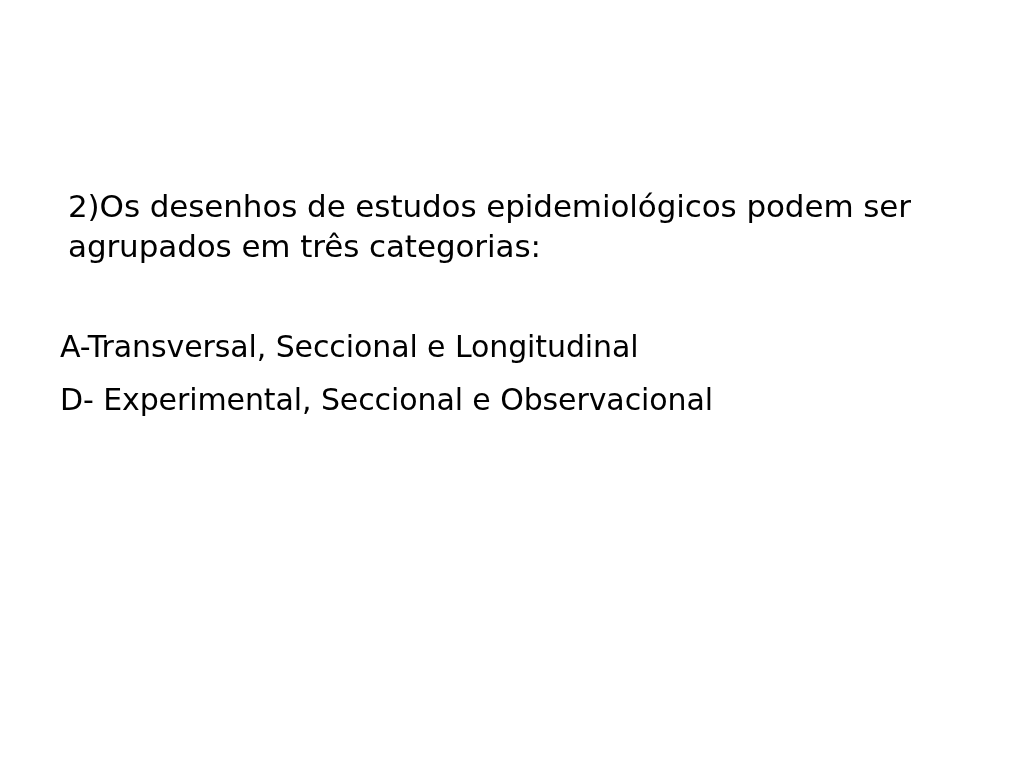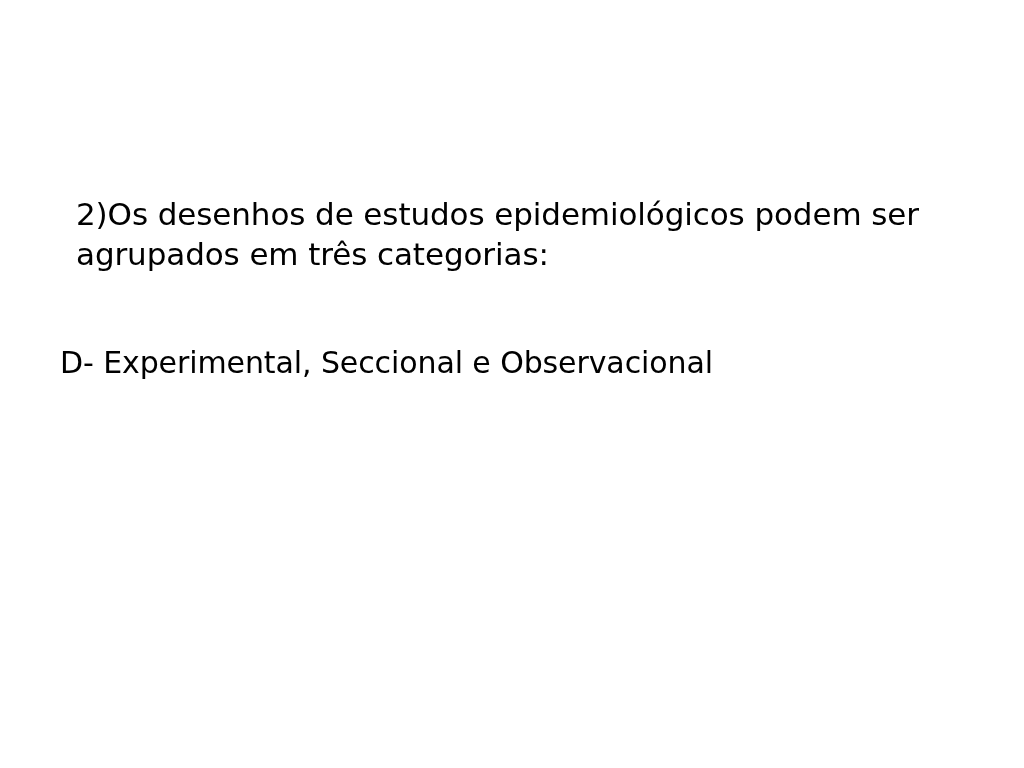--- a/index.html
+++ b/index.html
@@ -23,21 +23,21 @@
   .content-block {
     position: absolute;
     left: 60px;
     top: 178px;
     width: 900px;
   }
   .question {
     font-size: 31px;
     line-height: 1.30;
     letter-spacing: -0.1px;
-    margin: 16px;
+    margin: 8px;
   }
   .spacer {
     height: 52px;
   }
   .option {
     font-size: 30px;
     line-height: 1.33;
     letter-spacing: -0.1px;
     margin: 0 0 14px 0;
   }
@@ -47,15 +47,16 @@
 </style>
 </head>
 <body>
 
 <div class="slide">
   <div class="content-block">
     <p class="question">2)Os desenhos de estudos epidemiológicos podem ser agrupados em três categorias:</p>
 
     <div class="spacer"></div>
 
+    <p class="option">A-Transversal, Seccional e Longitudinal</p>
     <p class="option">D- Experimental, Seccional e Observacional</p>
   </div>
 </div>
 
 </body></html>

